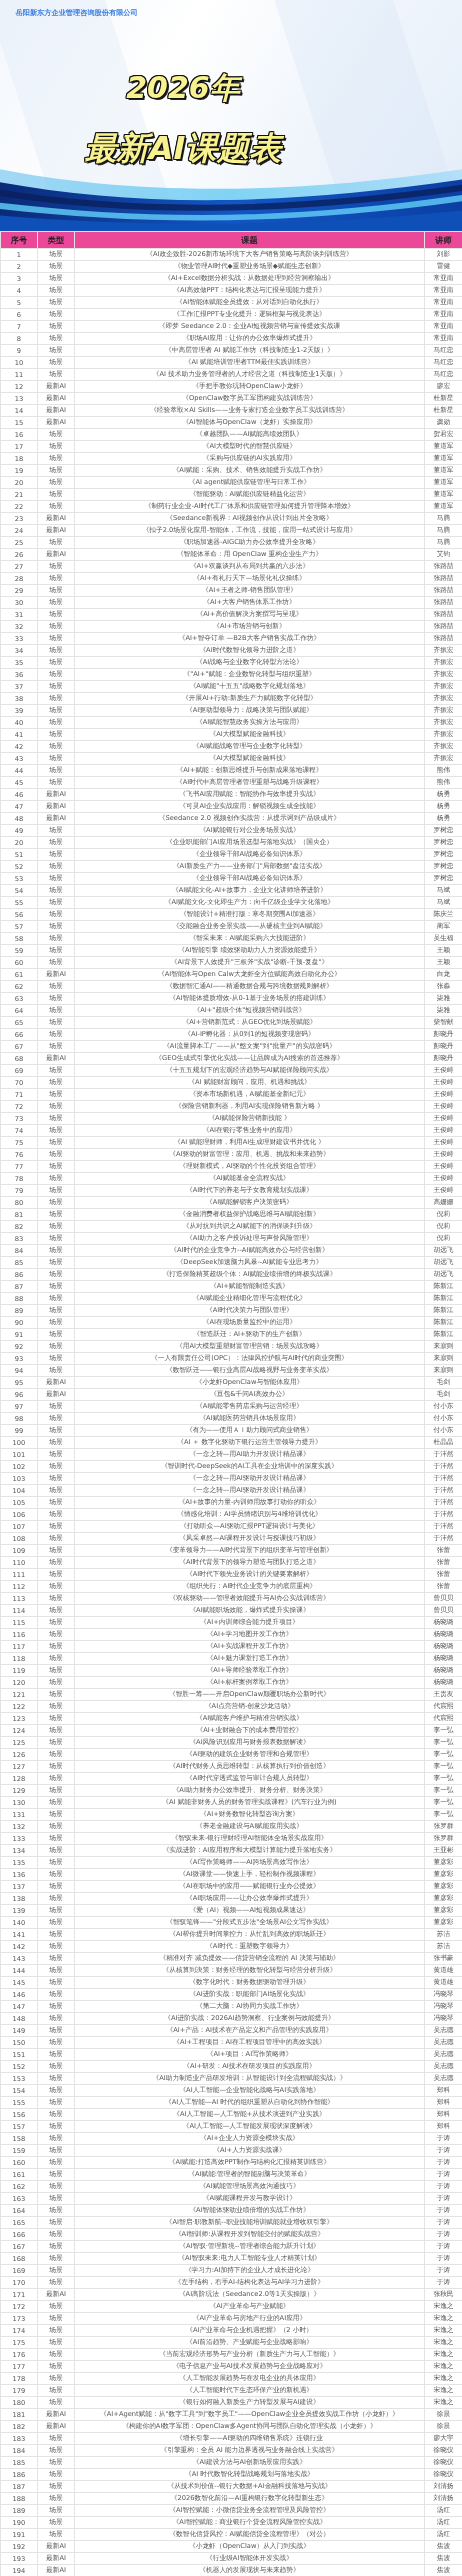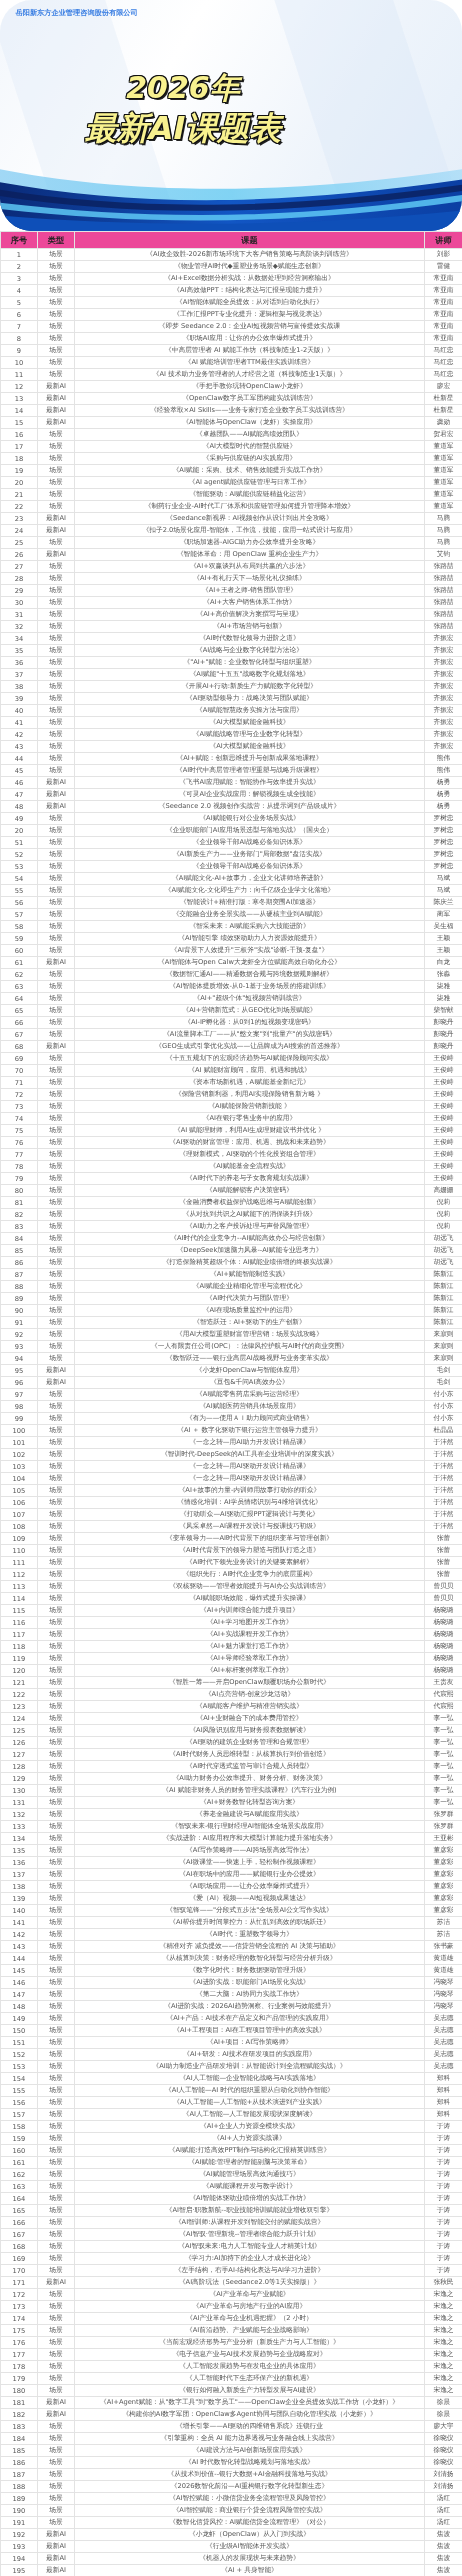--- a/index.html
+++ b/index.html
@@ -1,37 +1,36 @@
 <!DOCTYPE html>
 <html style="font-size:8.2px"><head>
 <meta charset="utf-8">
 <style>
   * { box-sizing: border-box; margin: 0; padding: 0; }
   html, body { width: 462px; background: #ffffff; }
   body { font-family: "DejaVu Sans", "Liberation Sans", sans-serif; color: #333; }
   .banner {
     position: relative; width: 462px; height: 231px; overflow: hidden;
     background: linear-gradient(120deg, #f3f7fc 0%, #ffffff 35%, #eef4fb 70%, #e4eef9 100%);
-    border-radius: 32px;
   }
   .banner .stripe { position: absolute; top: -52px; width: 113px; height: 361px; transform: rotate(-18deg); background: rgba(220,232,246,0.35); }
   .banner .s1 { left: 31px; } .banner .s2 { left: 319px; background: rgba(214,228,245,0.35); }
   .company {
     position: absolute; left: 15.5px; top: 8.2px; font-size: 7.2px; font-weight: bold;
     color: #3b7fe3; letter-spacing: 0px;
   }
   .title {
     position: absolute; left: 0; width: 366px; text-align: center;
     font-family: "DejaVu Sans", sans-serif; font-weight: bold; font-style: italic;
     color: #f8f18f;
     text-shadow: -1px -1px 0 #111, 1px -1px 0 #111, -1px 1px 0 #111, 1px 1px 0 #111,
                  0 -1px 0 #111, 0 1px 0 #111, -1px 0 0 #111, 1px 0 0 #111, 2.1px 2.1px 0 #222;
   }
   .title.l1 { top: 68px; font-size: 30px; }
-  .title.l2 { top: 107px; font-size: 32px; }
+  .title.l2 { top: 127px; font-size: 32px; }
   .wave { position: absolute; left: 0; bottom: 0; width: 462px; height: 72px; }
   table { width: 462px; border-collapse: collapse; table-layout: fixed; }
   col.c1 { width: 37px; } col.c2 { width: 37px; } col.c3 { width: 350px; } col.c4 { width: 38px; }
   th, td {
     border: 0.5px solid #e3e3e3; text-align: center; white-space: nowrap; overflow: hidden;
     font-family: "DejaVu Sans", sans-serif;
   }
   th { height: 17px; font-size: 8.2px; font-weight: bold; color: #222; background: #ec4899; }
   td { height: 12px; font-size: 6.7px; color: #555; padding: 0 1px; }
   td.title-cell { font-size: 6.7px; }
@@ -268,20 +267,26 @@
         <td class="title-cell">《AI+高价值解决方案撰写与呈现》</td>
         <td>张路喆</td>
       </tr>
       <tr>
         <td>32</td>
         <td>场景</td>
         <td class="title-cell">《AI+市场营销与创新》</td>
         <td>张路喆</td>
       </tr>
       <tr>
+        <td>33</td>
+        <td>场景</td>
+        <td class="title-cell">《AI+智夺订单 —B2B大客户销售实战工作坊》</td>
+        <td>张路喆</td>
+      </tr>
+      <tr>
         <td>34</td>
         <td>场景</td>
         <td class="title-cell">《AI时代数智化领导力进阶之道》</td>
         <td>齐振宏</td>
       </tr>
       <tr>
         <td>35</td>
         <td>场景</td>
         <td class="title-cell">《AI战略与企业数字化转型方法论》</td>
         <td>齐振宏</td>

